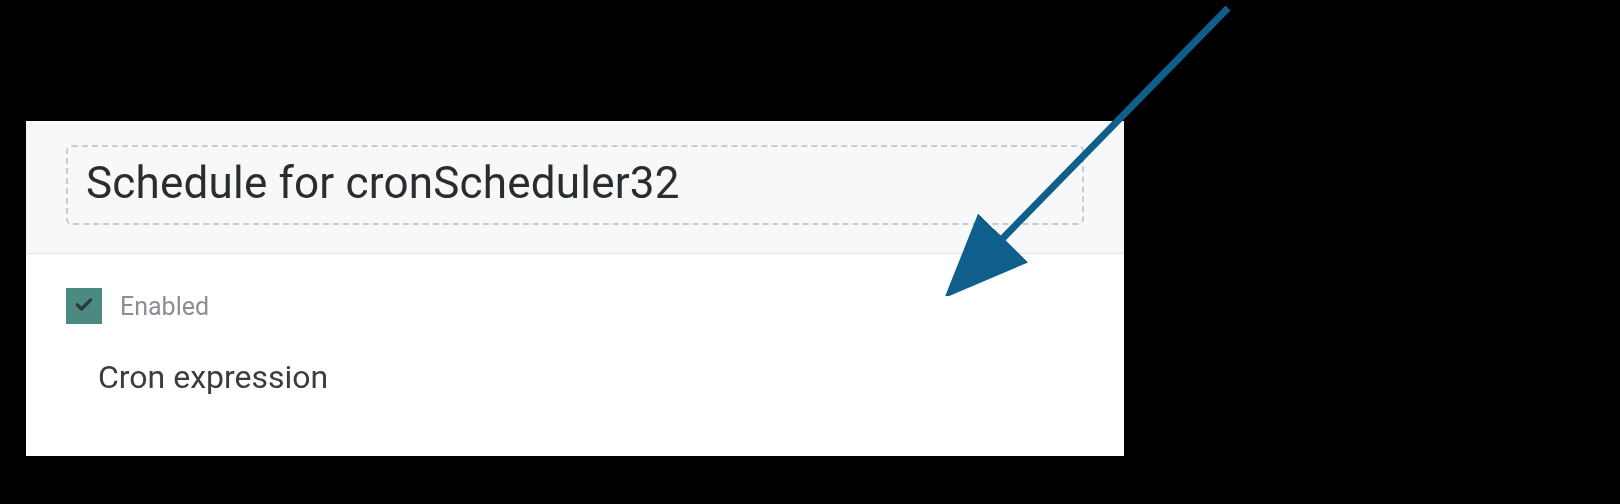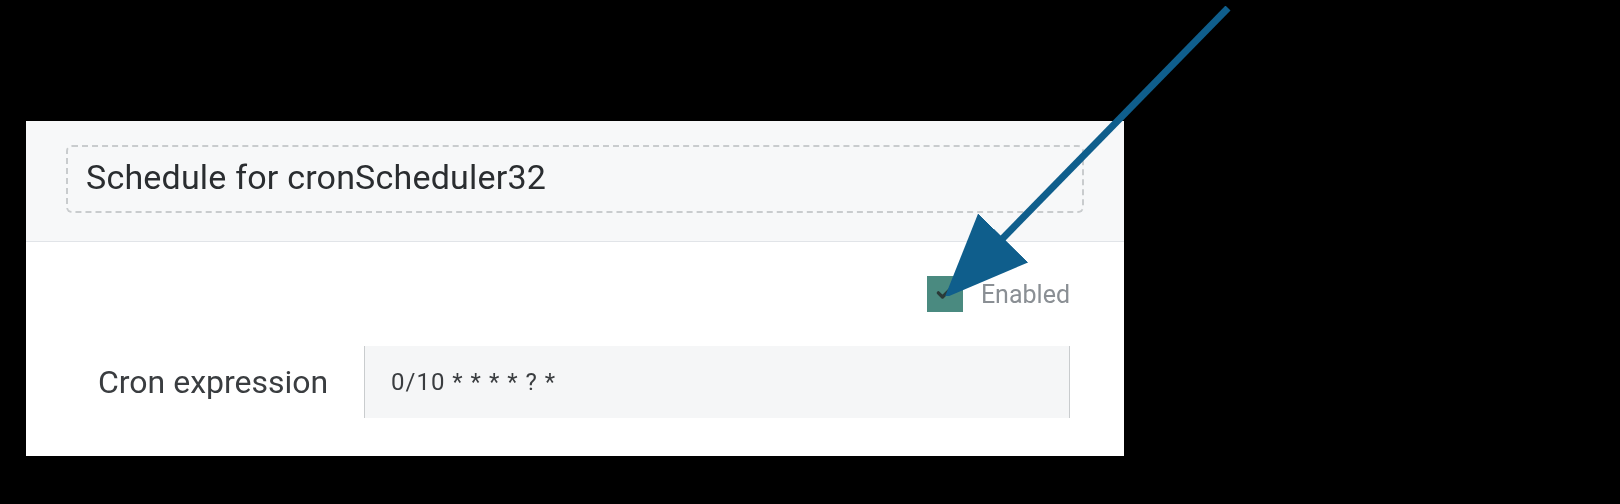--- a/index.html
+++ b/index.html
@@ -20,34 +20,33 @@
     .header {
       background: #f7f8f9;
       border-bottom: 1px solid #e1e4e8;
       padding: 24px 40px 28px 40px;
     }
     .title-input {
       width: 100%;
       border: 2px dashed #c9ccce;
       border-radius: 6px;
       background: transparent;
-      font-size: 34px;
+      font-size: 44px;
       font-weight: 400;
       color: #2a2d30;
       padding: 10px 18px 14px 18px;
       outline: none;
       font-family: inherit;
       letter-spacing: 0.2px;
     }
     .body {
       padding: 34px 40px 0 40px;
     }
     .enabled-row {
       display: flex;
-      justify-content: flex-end;
       align-items: center;
       gap: 18px;
       padding-right: 14px;
     }
     .checkbox {
       width: 36px;
       height: 36px;
       background: #4a8a80;
       display: inline-flex;
       align-items: center;
@@ -114,23 +113,20 @@
         <span>
           <svg viewBox="0 0 24 24" fill="none" stroke="#2b3a38" stroke-width="4" stroke-linecap="round" stroke-linejoin="round">
             <polyline points="4 13 9 18 20 7"></polyline>
           </svg>
         </span>
       </span>
       <span class="enabled-label">Enabled</span>
     </div>
     <div class="field-row">
       <div class="field-label">Cron expression</div>
-      <div class="field-input-wrap">
-        <input type="text" class="field-input" value="0/10 * * * * ? *" style="">
-      </div>
     </div>
   </div>
 </div>
 
 <svg class="arrow" viewBox="0 0 340 290">
   <defs>
     <marker id="arrowhead" markerWidth="12" markerHeight="12" refX="8" refY="5" orient="auto">
       <polygon points="0 0, 12 5, 0 10" fill="#0f5e8c"></polygon>
     </marker>
   </defs>

